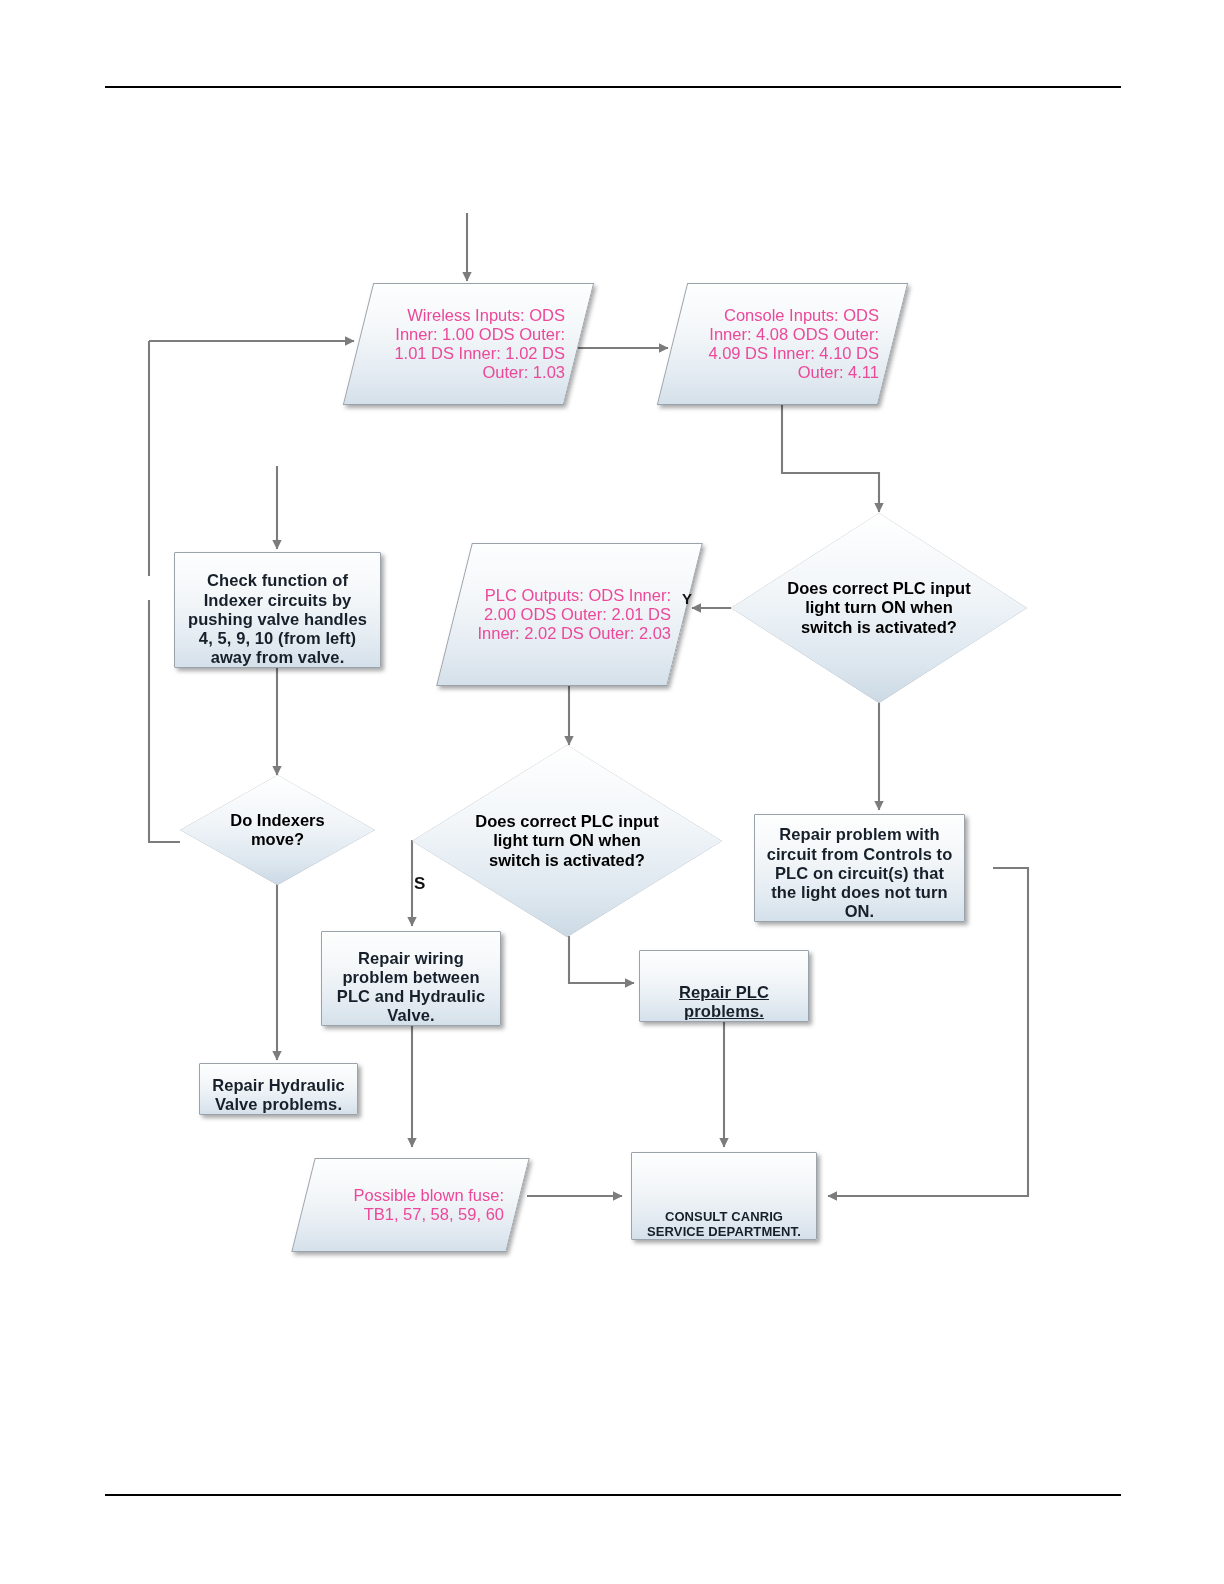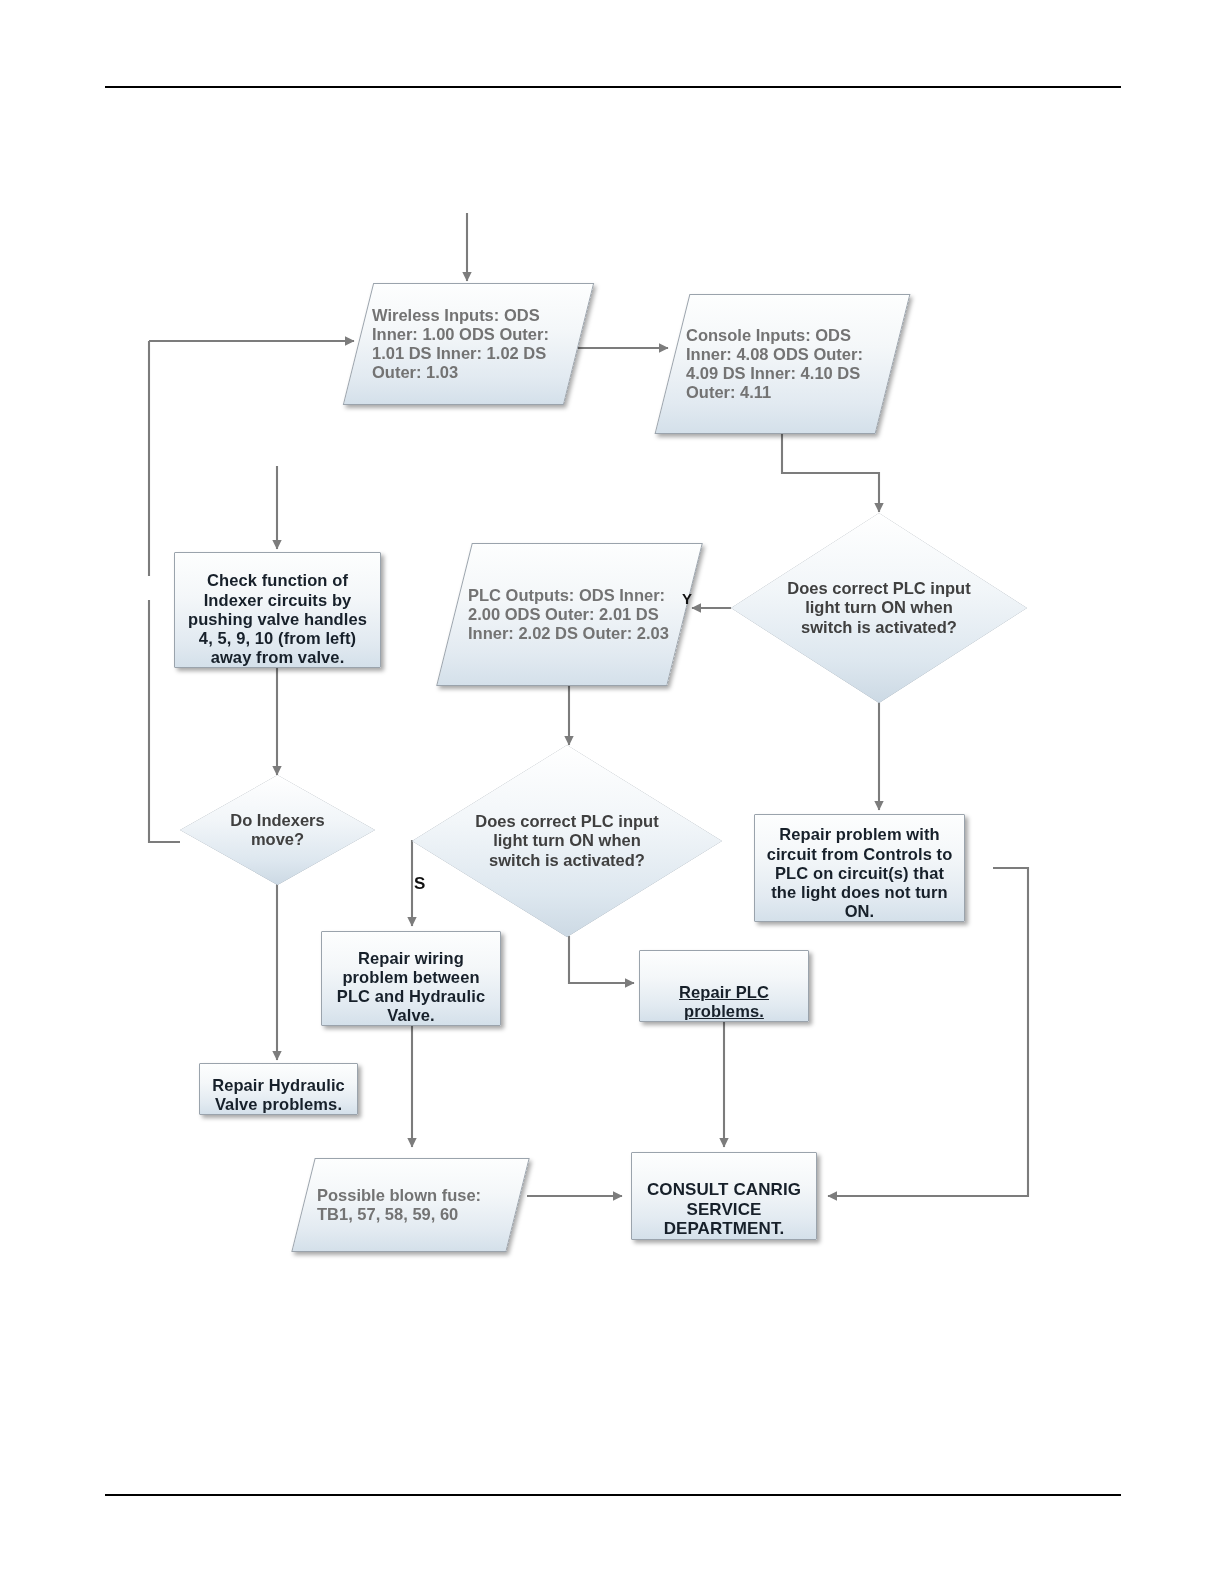--- a/index.html
+++ b/index.html
@@ -74,23 +74,23 @@
     background: linear-gradient(to bottom, #fdfefe 0%, #f4f7f9 38%, #e2eaf1 78%, #d4e0ea 100%);
     box-shadow: 3px 3px 4px rgba(0,0,0,.34);
   }
   .data-shape .txt {
     position: relative;
     z-index: 2;
     display: flex;
     align-items: center;
     justify-content: center;
     height: 100%;
-    text-align: left;
-    font-weight: bold;
-    color: #737373;
+    text-align: right;
+    font-weight: normal;
+    color: #ec4899;
     line-height: 1.16;
     padding: 0 14px;
     box-sizing: border-box;
   }
 
   
   .dec {
     position: absolute;
     box-sizing: border-box;
   }
@@ -110,33 +110,33 @@
       50% 1.6%, 1.6% 50%, 50% 98.4%, 98.4% 50%, 50% 1.6%, 50% 0%);
   }
   .dec .txt {
     position: absolute;
     inset: 0;
     display: flex;
     align-items: center;
     justify-content: center;
     text-align: center;
     font-weight: bold;
-    color: #404040;
+    color: #000000;
     line-height: 1.16;
     z-index: 3;
   }
 
   .branch-label {
     position: absolute;
     font-weight: bold;
     color: #111111;
     font-size: 17px;
   }
   .fs16 { font-size: 16.5px; }
-  .fs17 { font-size: 17px; margin-top: 36px; }
+  .fs17 { font-size: 13px; margin-top: 36px; }
 </style>
 </head>
 <body>
 
 <div id="page">
 
   <div class="rule" id="rule-top"></div>
   <div class="rule" id="rule-bot"></div>
 
   <svg id="wires" viewBox="0 0 1224 1584" xmlns="http://www.w3.org/2000/svg">
@@ -181,21 +181,21 @@
 
       <path d="M993,868 L1028,868 L1028,1196 L828,1196" marker-end="url(#ah)"></path>
     </g>
   </svg>
 
   <div class="data-shape" style="left:358px; top:283px; width:221px; height:122px;">
     <div class="skew"></div>
     <div class="txt fs16">Wireless Inputs:  ODS Inner: 1.00  ODS Outer: 1.01 DS Inner: 1.02 DS Outer: 1.03</div>
   </div>
 
-  <div class="data-shape" style="left:672px; top:294px; width:221px; height:140px;">
+  <div class="data-shape" style="left:672px; top:283px; width:221px; height:122px;">
     <div class="skew"></div>
     <div class="txt fs16">Console Inputs:  ODS Inner: 4.08 ODS Outer: 4.09 DS Inner: 4.10 DS Outer: 4.11</div>
   </div>
 
   <div class="node proc" style="left:174px; top:552px; width:207px; height:116px;">
     <div class="txt fs16">Check function of Indexer circuits by pushing valve handles 4, 5, 9, 10 (from left) away from valve.</div>
   </div>
 
   <div class="data-shape" style="left:454px; top:543px; width:231px; height:143px;">
     <div class="skew"></div>

